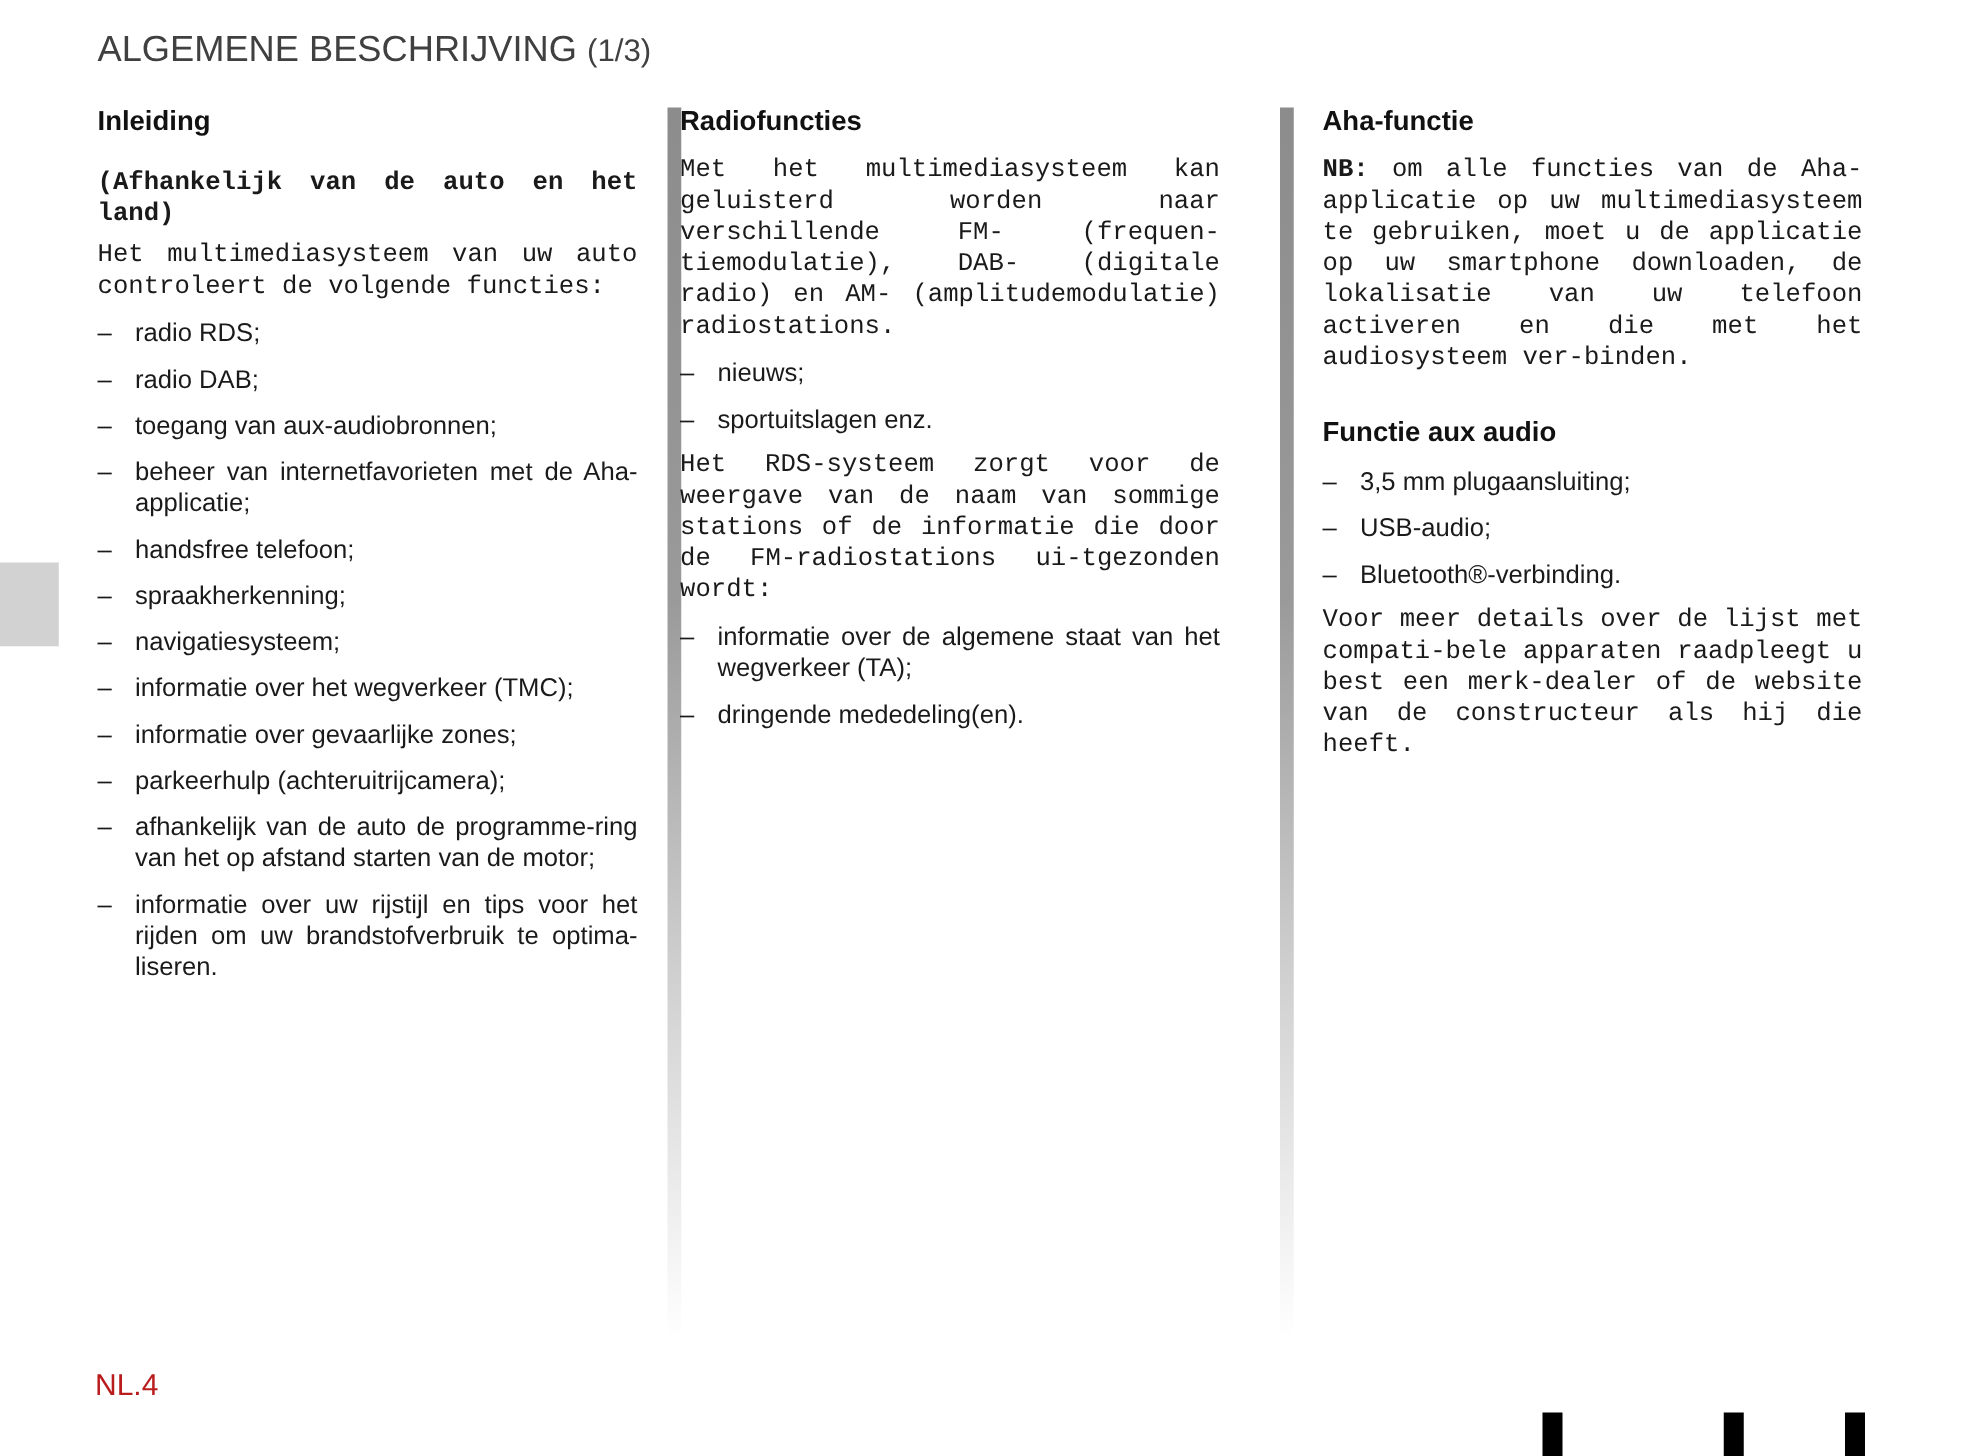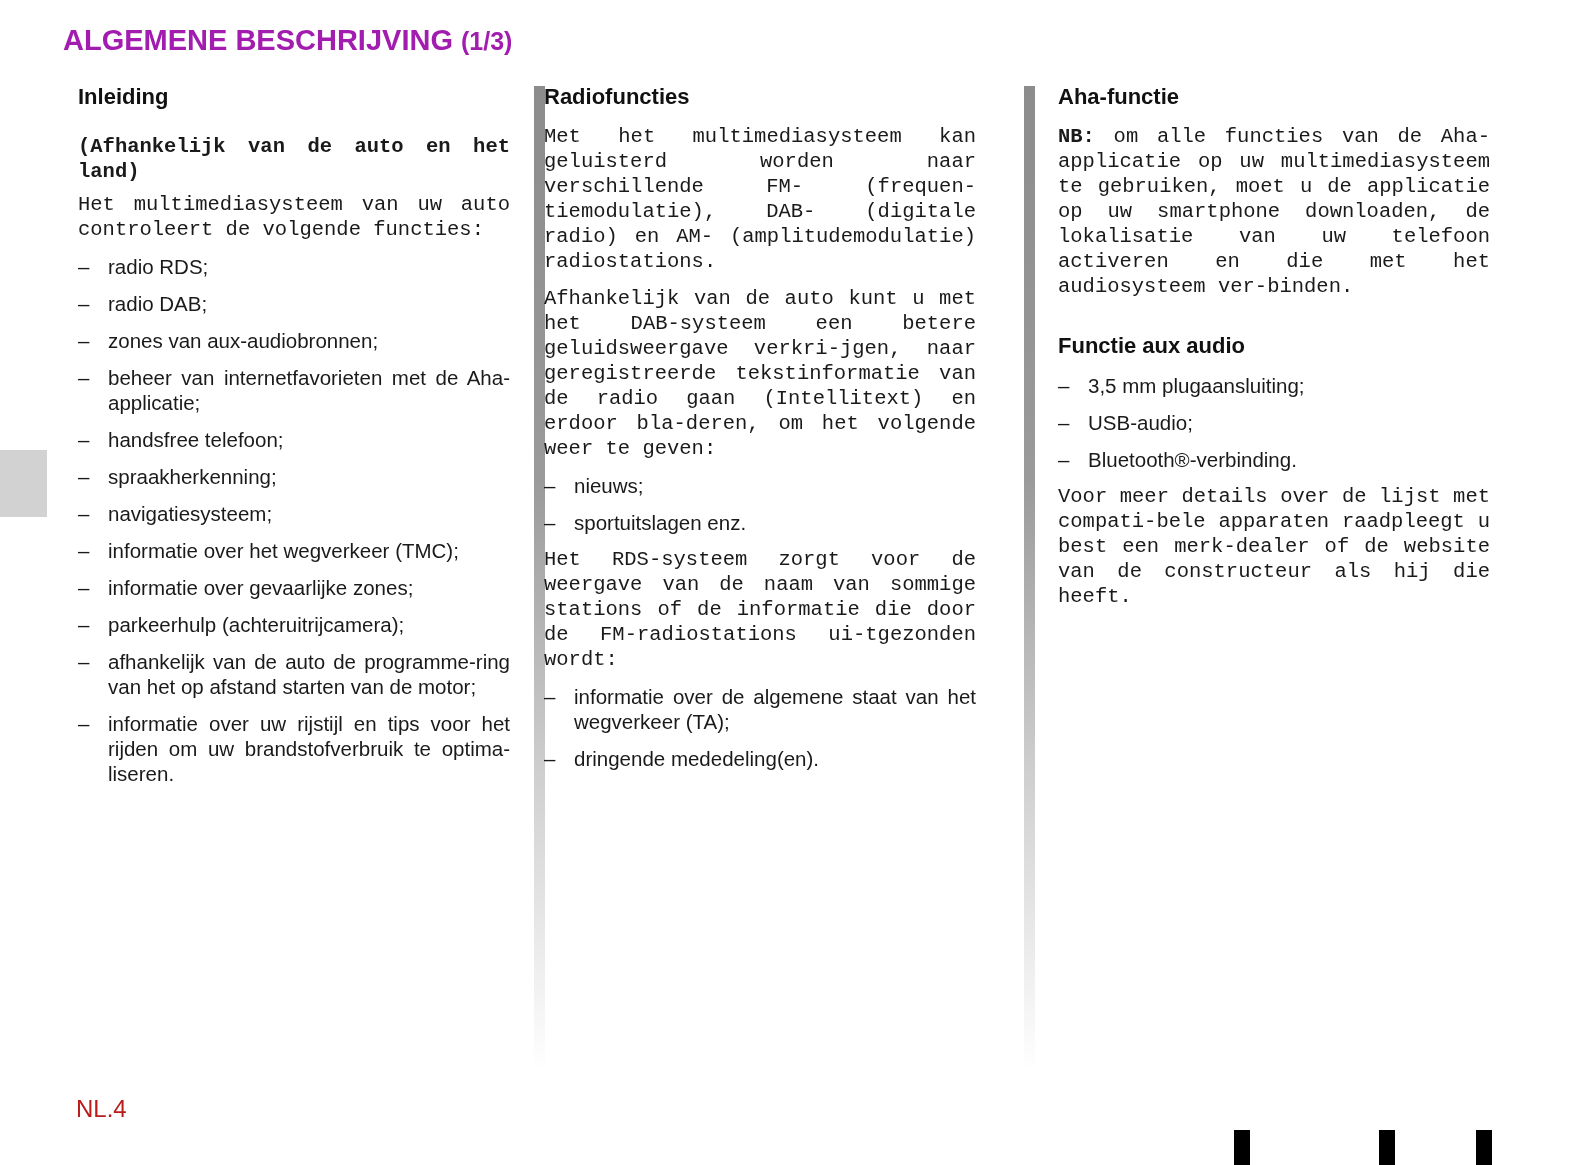--- a/index.html
+++ b/index.html
@@ -10,26 +10,26 @@
   body {
     width: 1574px;
     height: 1165px;
     position: relative;
     overflow: hidden;
     font-family: "Liberation Sans", sans-serif;
     color: #1a1a1a;
   }
   .page-title {
     position: absolute;
-    left: 63px;
+    left: 78px;
     top: 24px;
     font-size: 29px;
-    font-weight: bold;
+    font-weight: normal;
     letter-spacing: 0px;
-    color: #a21caf;
+    color: #404040;
     white-space: nowrap;
   }
   .page-title .sub {
     font-size: 25px;
   }
   .col {
     position: absolute;
     top: 80px;
     width: 432px;
     font-size: 20.5px;
@@ -122,39 +122,38 @@
 
 <div class="side-tab"></div>
 
 <div class="col" id="col1">
   <h2>Inleiding</h2>
   <p class="bold-note">(Afhankelijk van de auto en het land)</p>
   <p>Het multimediasysteem van uw auto controleert de volgende functies:</p>
   <ul>
     <li><span class="dash">–</span><span>radio RDS;</span></li>
     <li><span class="dash">–</span><span>radio DAB;</span></li>
-    <li><span class="dash">–</span><span>zones van aux-audiobronnen;</span></li>
+    <li><span class="dash">–</span><span>toegang van aux-audiobronnen;</span></li>
     <li><span class="dash">–</span><span>beheer van internetfavorieten met de Aha-applicatie;</span></li>
     <li><span class="dash">–</span><span>handsfree telefoon;</span></li>
     <li><span class="dash">–</span><span>spraakherkenning;</span></li>
     <li><span class="dash">–</span><span>navigatiesysteem;</span></li>
     <li><span class="dash">–</span><span>informatie over het wegverkeer (TMC);</span></li>
     <li><span class="dash">–</span><span>informatie over gevaarlijke zones;</span></li>
     <li><span class="dash">–</span><span>parkeerhulp (achteruitrijcamera);</span></li>
     <li><span class="dash">–</span><span>afhankelijk van de auto de programme-ring van het op afstand starten van de motor;</span></li>
     <li><span class="dash">–</span><span>informatie over uw rijstijl en tips voor het rijden om uw brandstofverbruik te optima-liseren.</span></li>
   </ul>
 </div>
 
 <div class="divider" id="divider1"></div>
 
 <div class="col" id="col2">
   <h2>Radiofuncties</h2>
   <p>Met het multimediasysteem kan geluisterd worden naar verschillende FM- (frequen-tiemodulatie), DAB- (digitale radio) en AM- (amplitudemodulatie) radiostations.</p>
-  <p>Afhankelijk van de auto kunt u met het DAB-systeem een betere geluidsweergave verkri-jgen, naar geregistreerde tekstinformatie van de radio gaan (Intellitext) en erdoor bla-deren, om het volgende weer te geven:</p>
   <ul>
     <li><span class="dash">–</span><span>nieuws;</span></li>
     <li><span class="dash">–</span><span>sportuitslagen enz.</span></li>
   </ul>
   <p>Het RDS-systeem zorgt voor de weergave van de naam van sommige stations of de informatie die door de FM-radiostations ui-tgezonden wordt:</p>
   <ul>
     <li><span class="dash">–</span><span>informatie over de algemene staat van het wegverkeer (TA);</span></li>
     <li><span class="dash">–</span><span>dringende mededeling(en).</span></li>
   </ul>
 </div>

